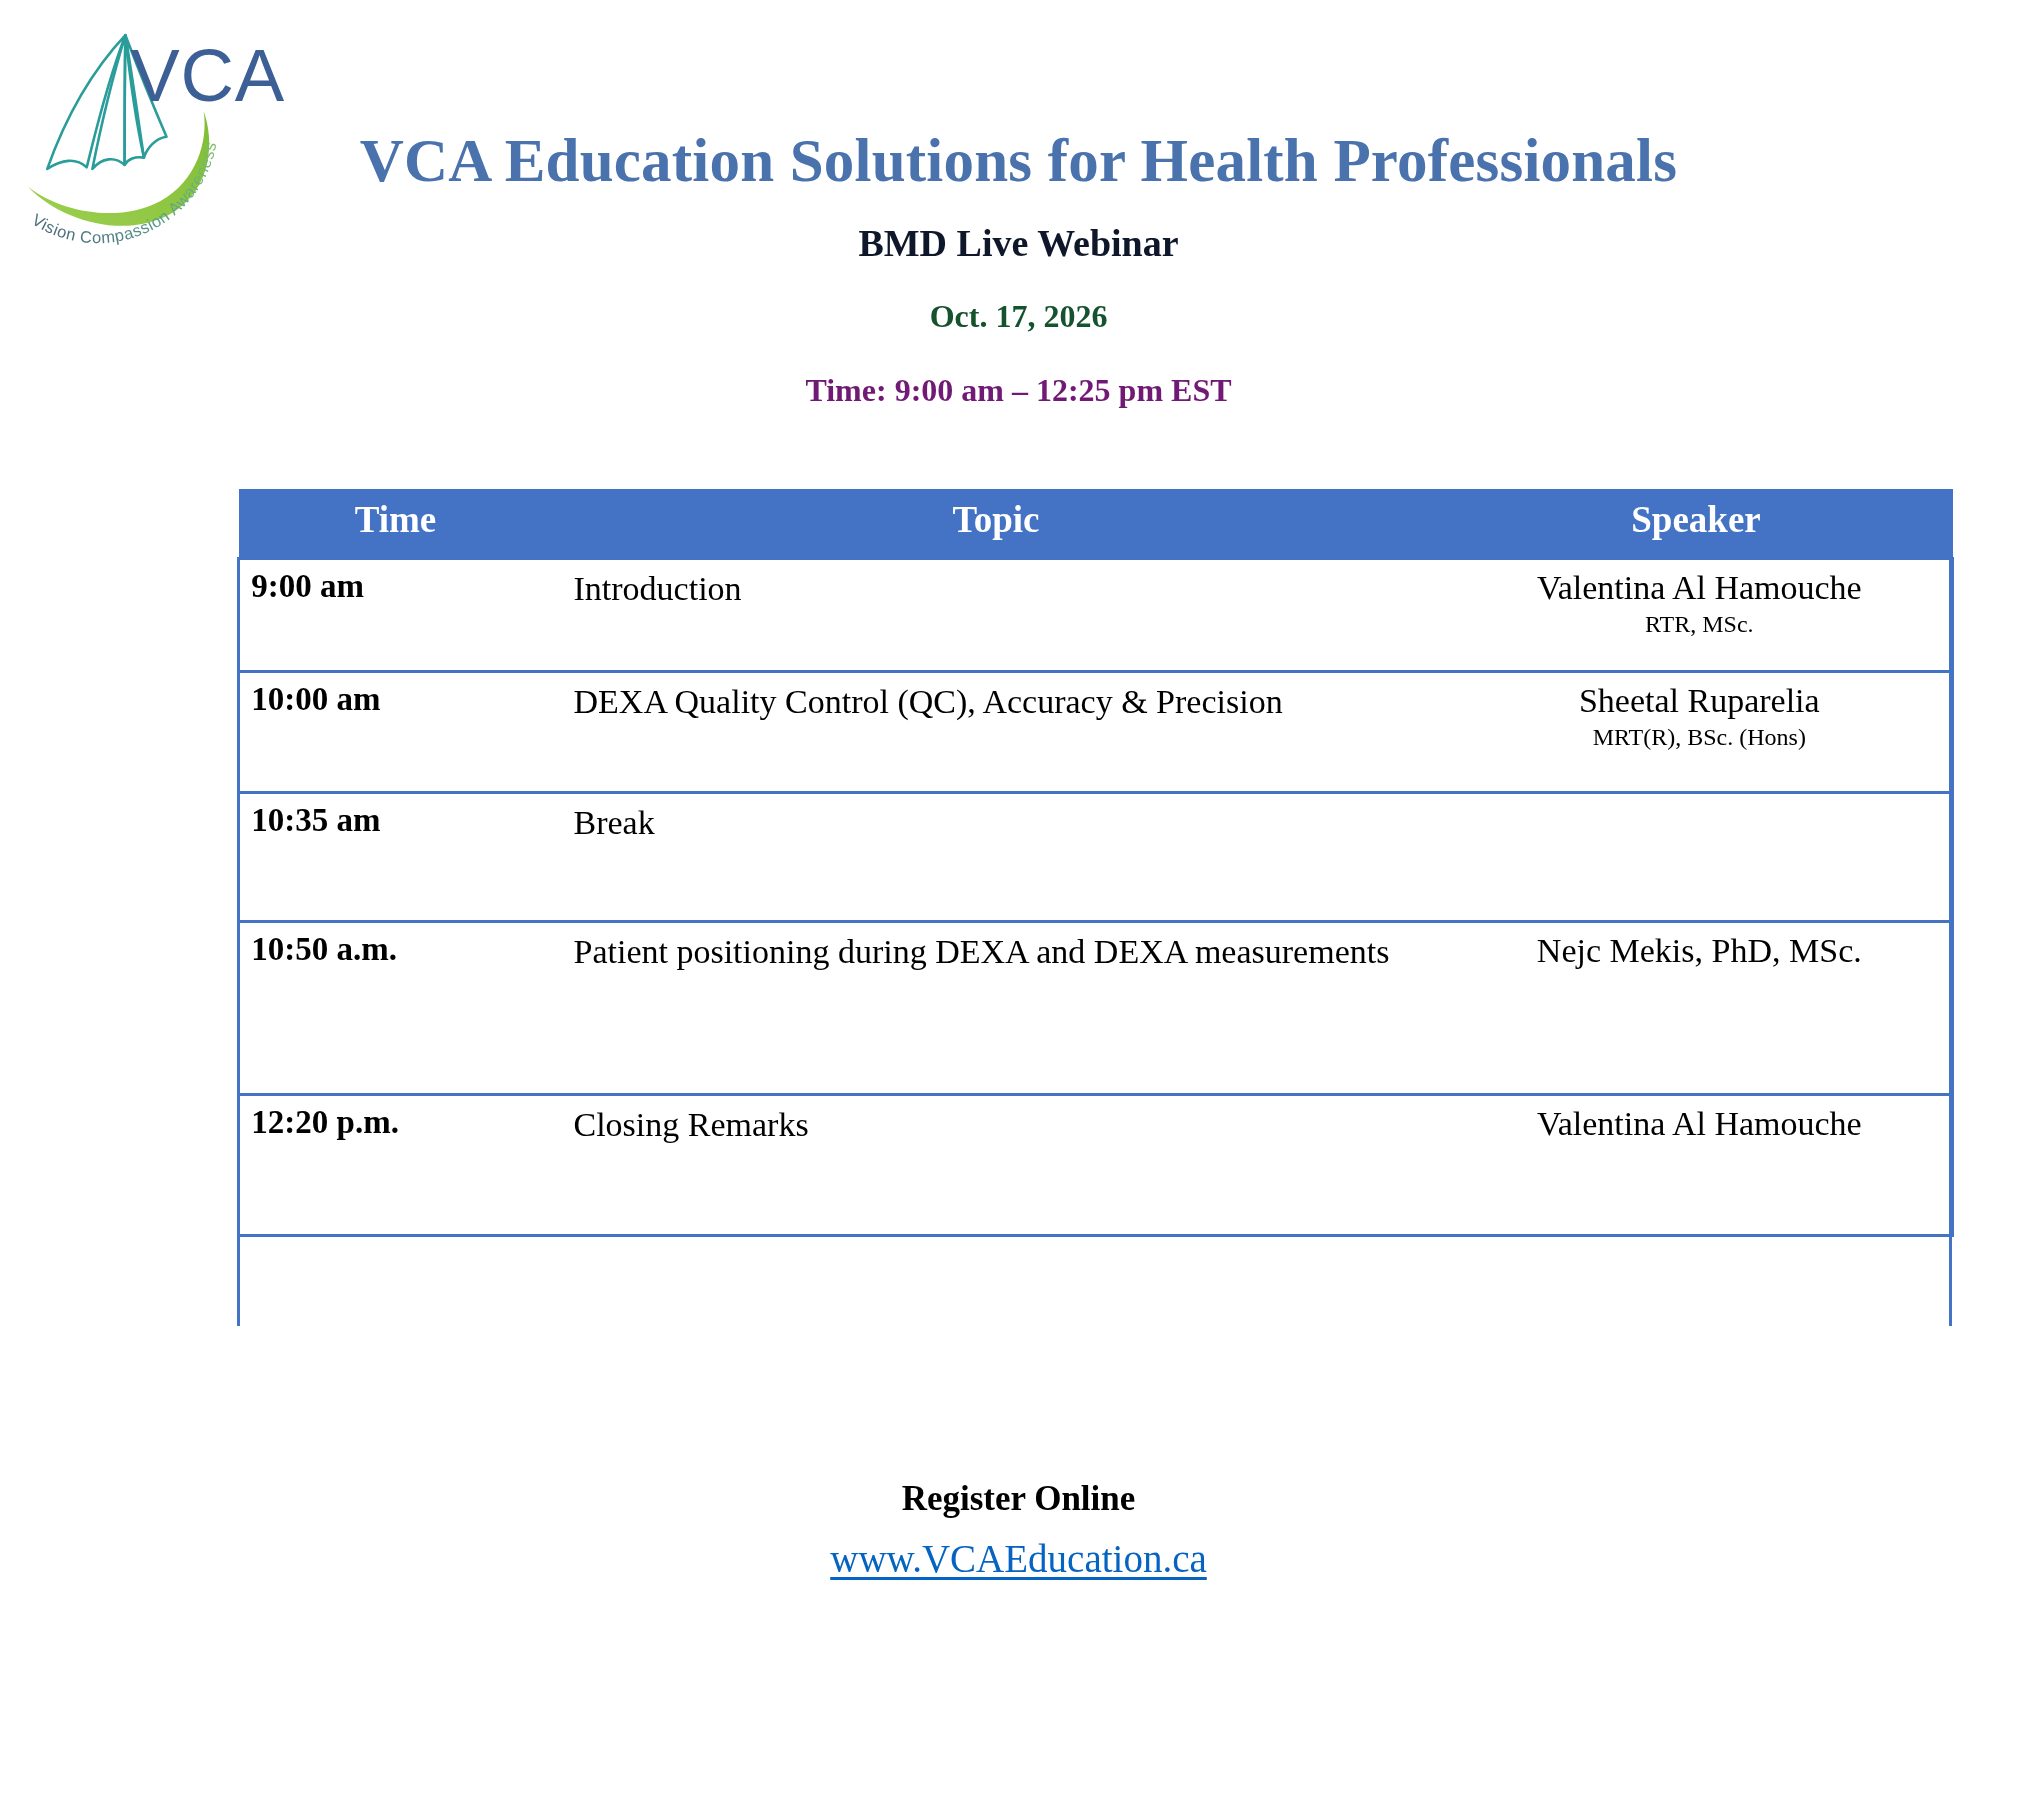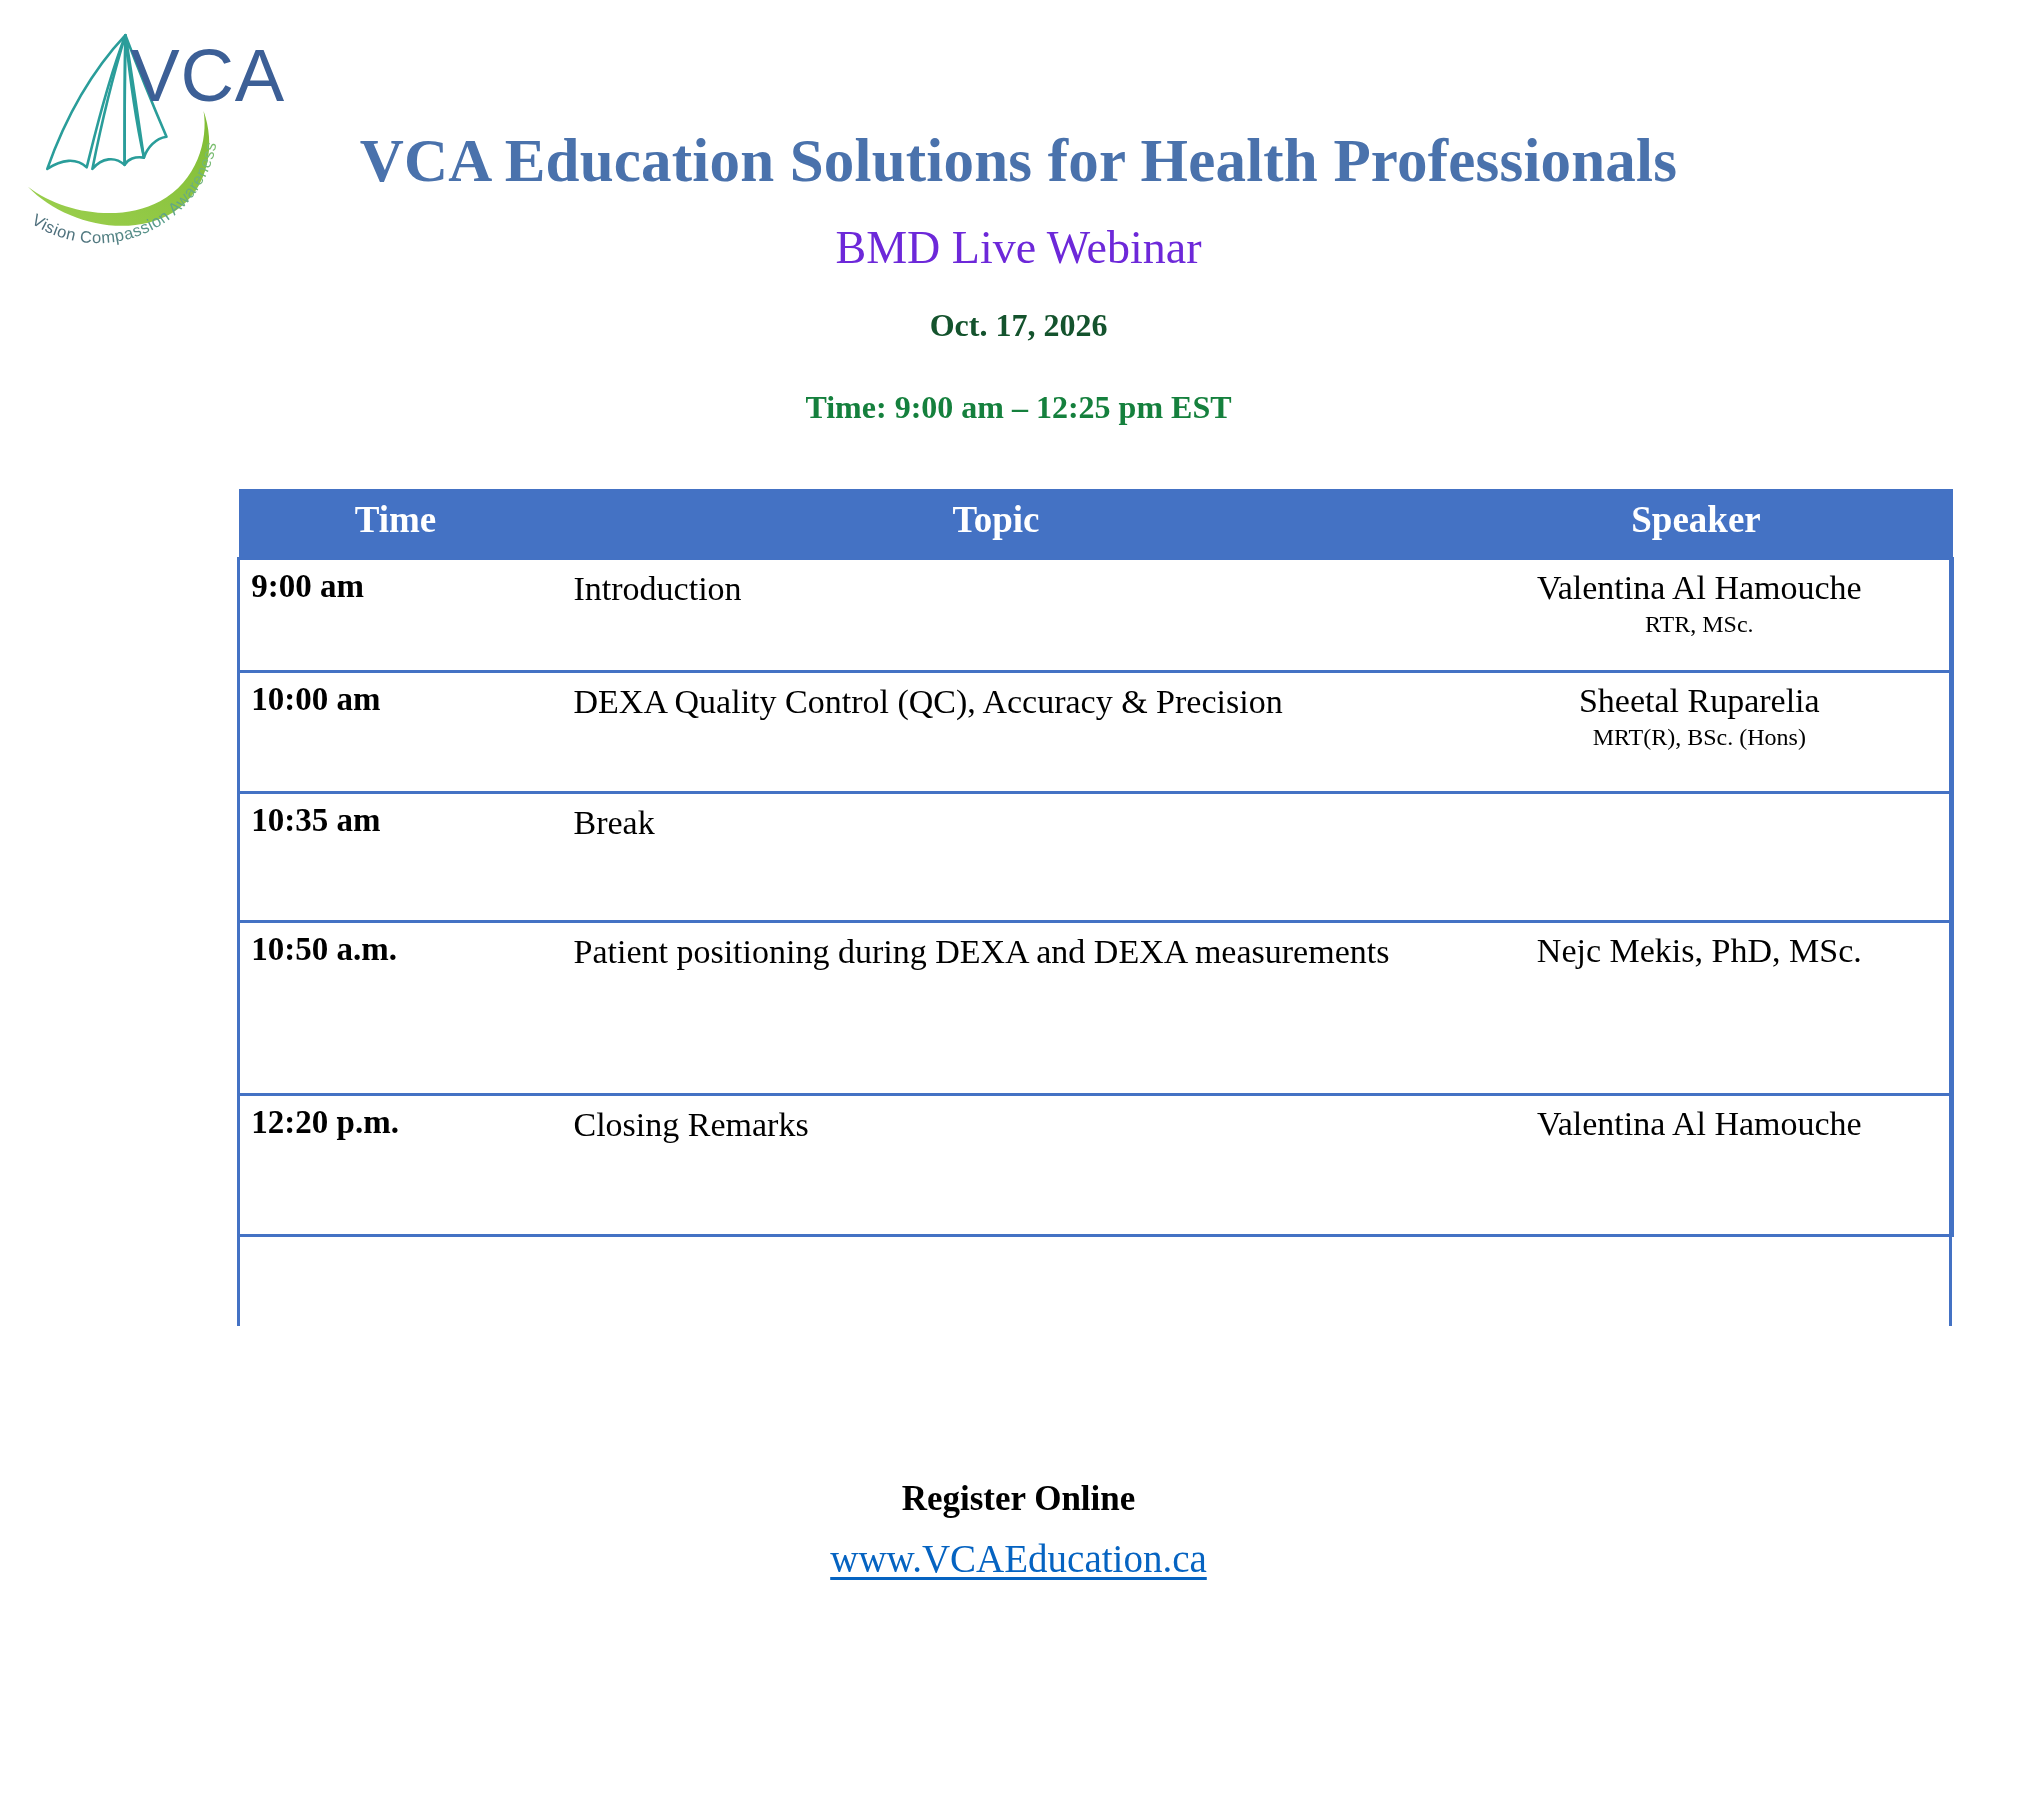--- a/index.html
+++ b/index.html
@@ -40,39 +40,39 @@
     padding-top: 127px;
     font-size: 61px;
     font-weight: bold;
     color: #4a72ac;
     letter-spacing: 0.2px;
     line-height: 1.1;
   }
   .sub-title {
     margin: 0;
     padding-top: 29px;
-    font-size: 46px;
-    font-weight: normal;
-    color: #6d28d9;
+    font-size: 38px;
+    font-weight: bold;
+    color: #0f172a;
     line-height: 1.1;
   }
   .date-line {
     margin: 0;
     padding-top: 34px;
     font-size: 32px;
     font-weight: bold;
     color: #14532d;
     line-height: 1.1;
   }
   .time-line {
-    margin: 16px;
+    margin: 8px;
     padding-top: 31px;
     font-size: 32px;
     font-weight: bold;
-    color: #15803d;
+    color: #701a75;
     line-height: 1.1;
   }
 
   
   .schedule-wrap {
     position: absolute;
     left: 237px;
     top: 489px;
     width: 1715px;
   }

